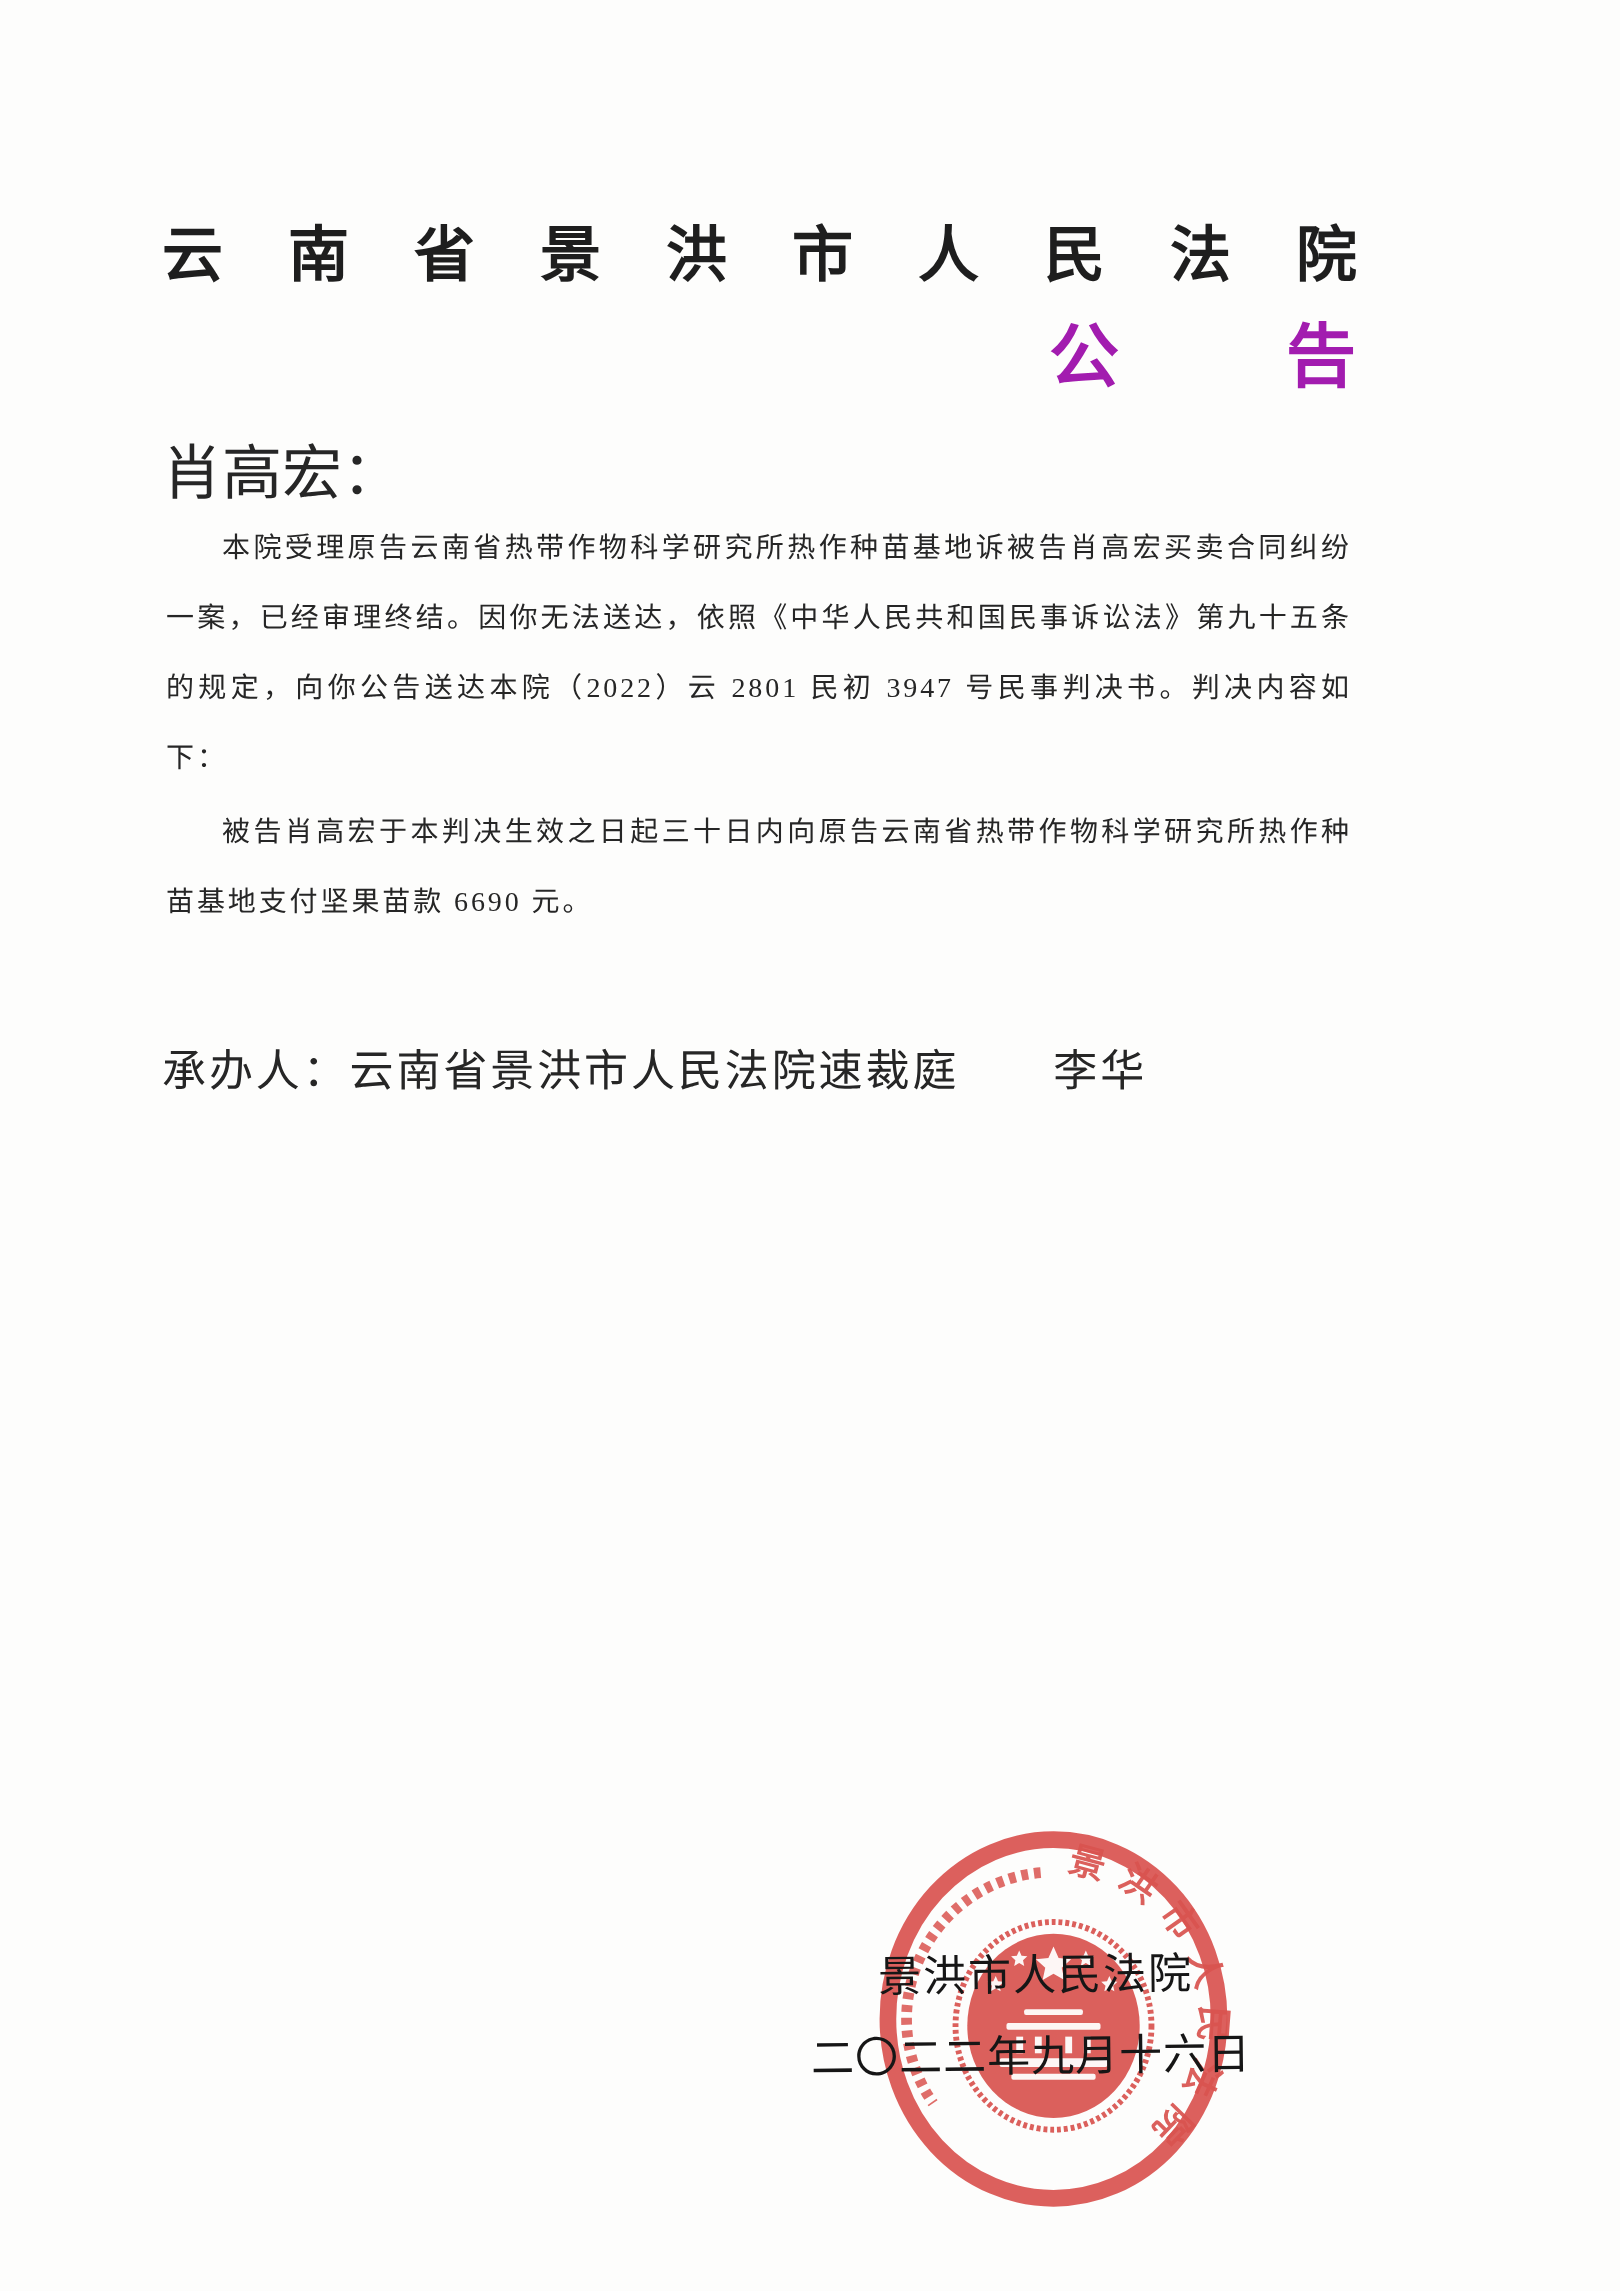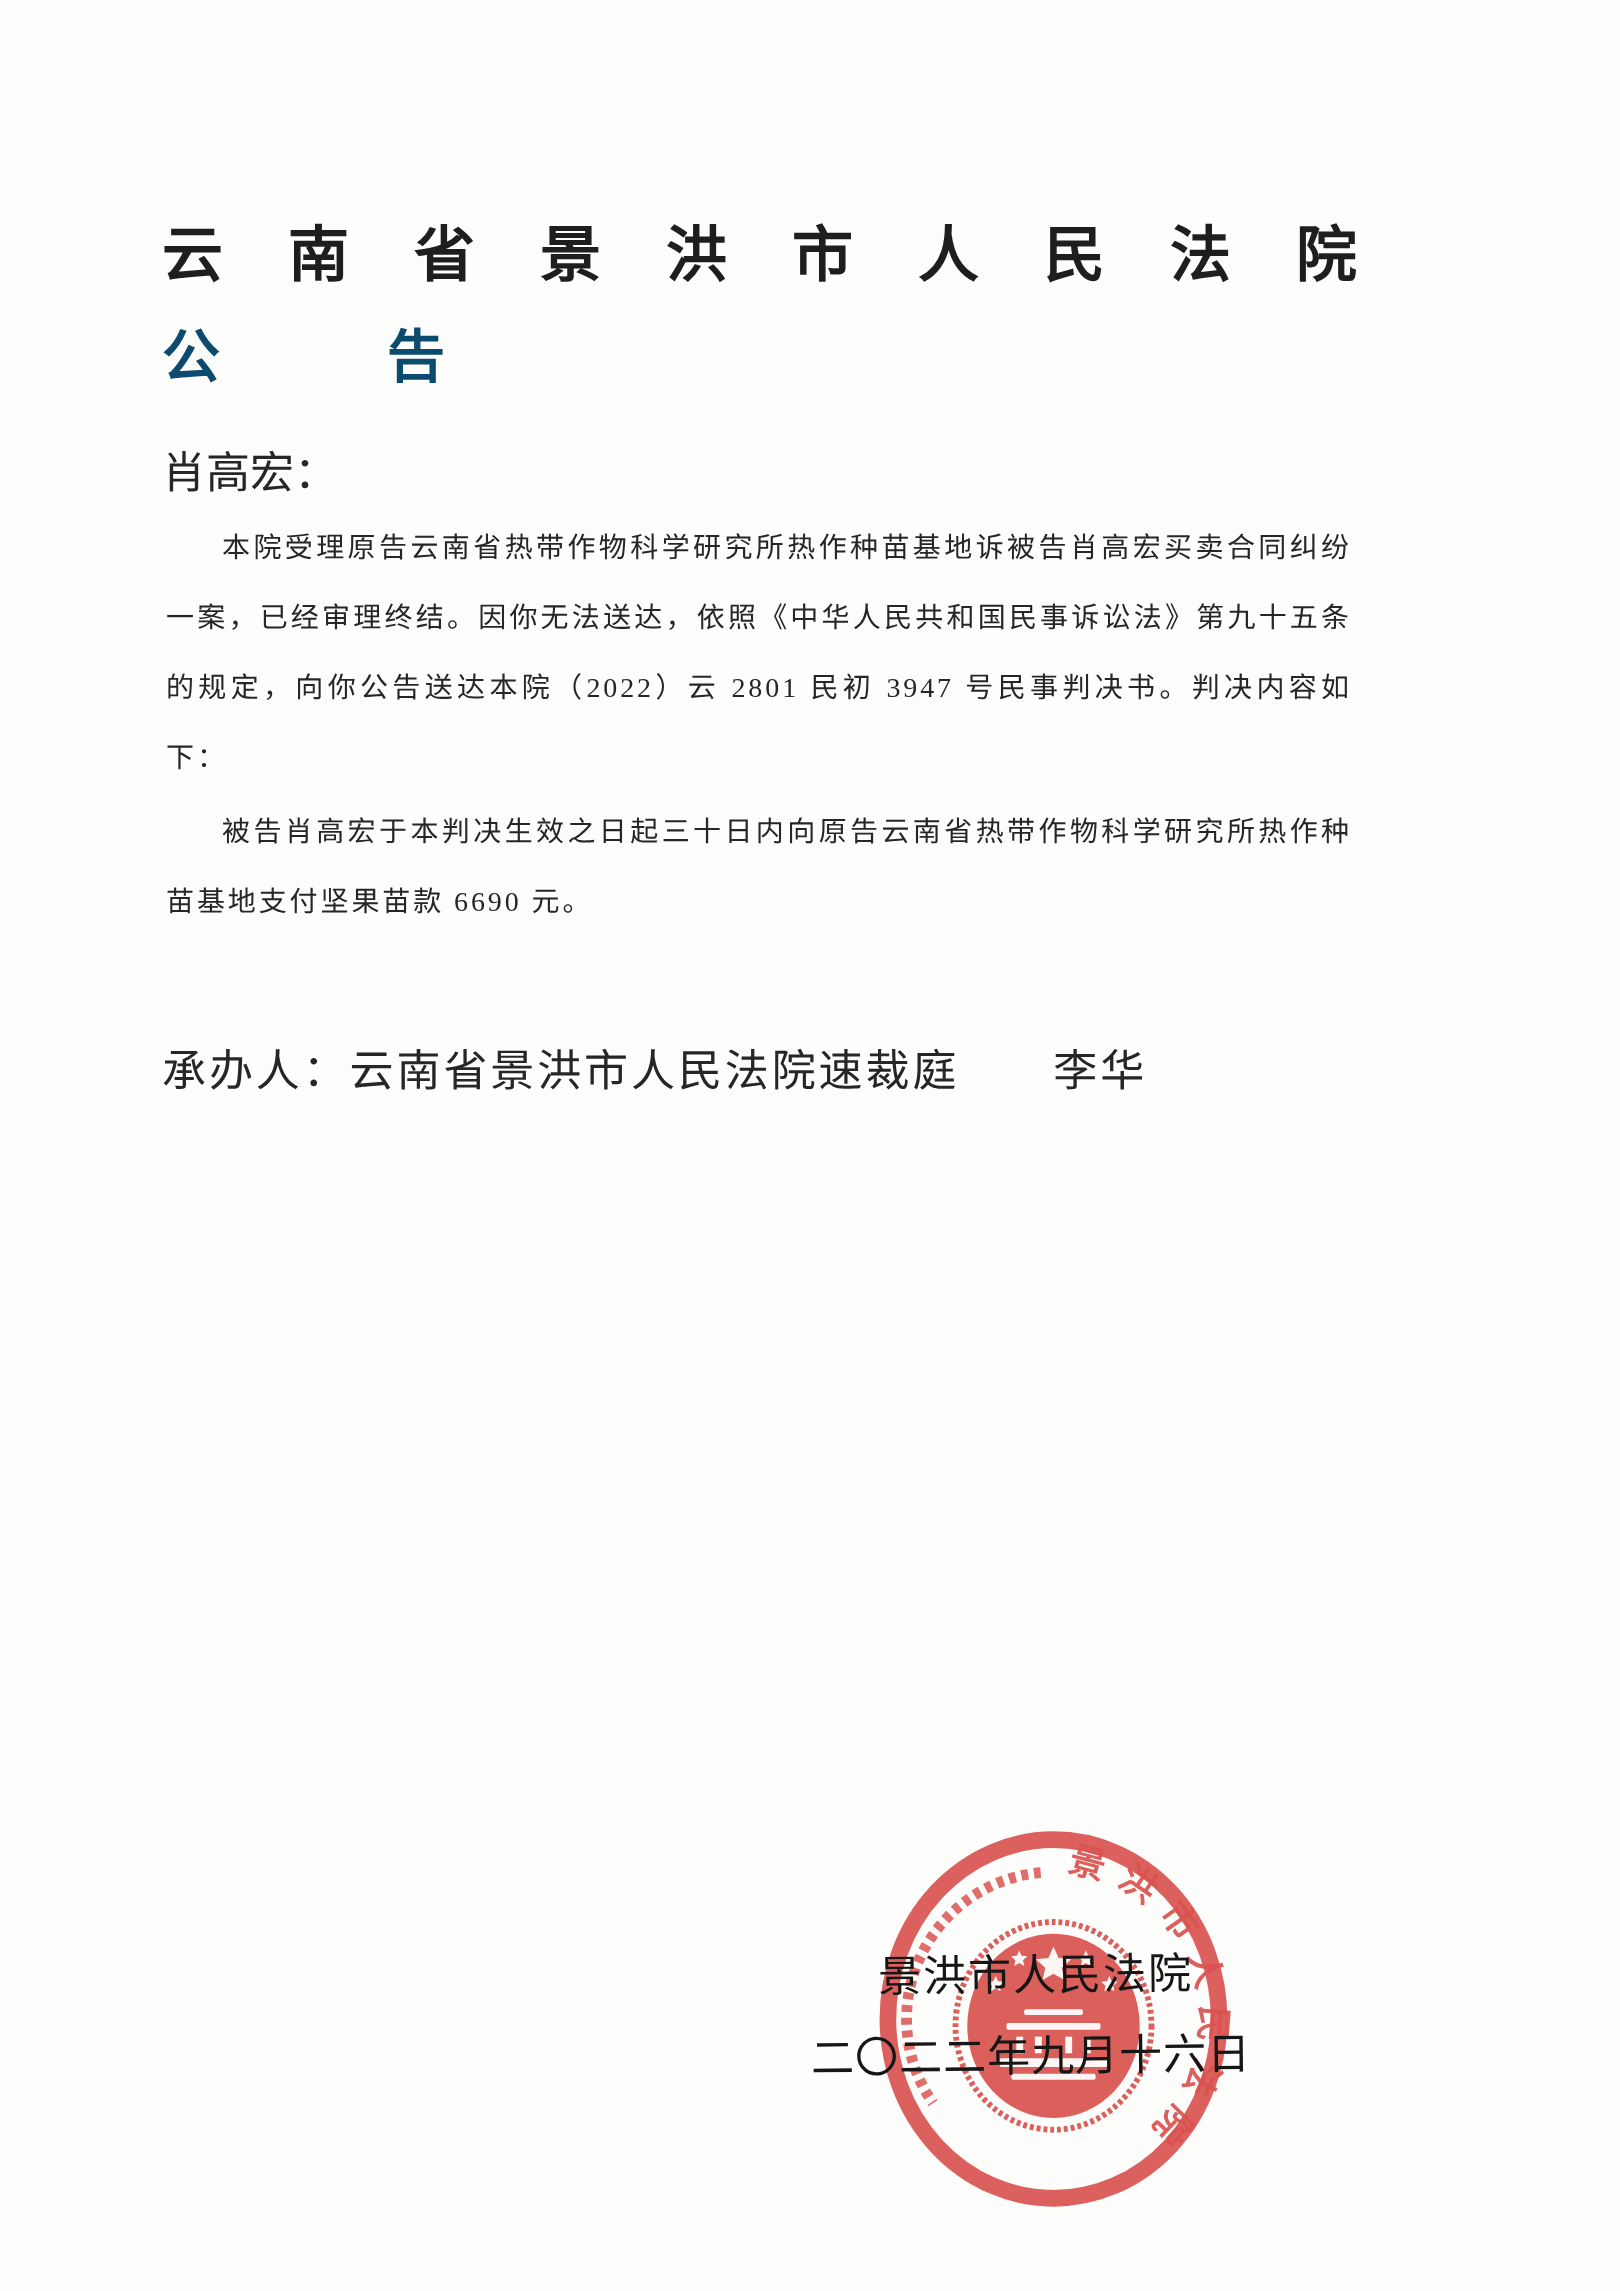--- a/index.html
+++ b/index.html
@@ -23,31 +23,31 @@
     font-size:61px; font-weight:700;
     line-height:82px;
     text-align:center;
     letter-spacing:65px; margin-right:-65px;
     white-space:nowrap;
     color:#1e1e1e;
   }
   .doc-title {
     margin:7.8px 0 0 0;
     font-family:"Liberation Sans","DejaVu Sans",sans-serif;
-    font-size:58px; font-weight:700;
+    font-size:70px; font-weight:700;
     line-height:106px;
-    text-align:left;
+    text-align:right;
     letter-spacing:167px; margin-right:-167px;
     white-space:nowrap;
-    color:#0c4a6e;
+    color:#a21caf;
   }
   .body-text { margin-top:29px; }
   .addressee {
     margin:0;
-    font-size:44px; line-height:70px;
+    font-size:60px; line-height:70px;
   }
   .para {
     margin:4px;
     font-size:28px; line-height:70px;
     letter-spacing:2.9px;
     text-align:justify; text-justify:inter-ideograph;
     text-indent:2em;
   }
   .para.spaced { margin-top:35px; }
   .footer-block { margin-top:100px; }

